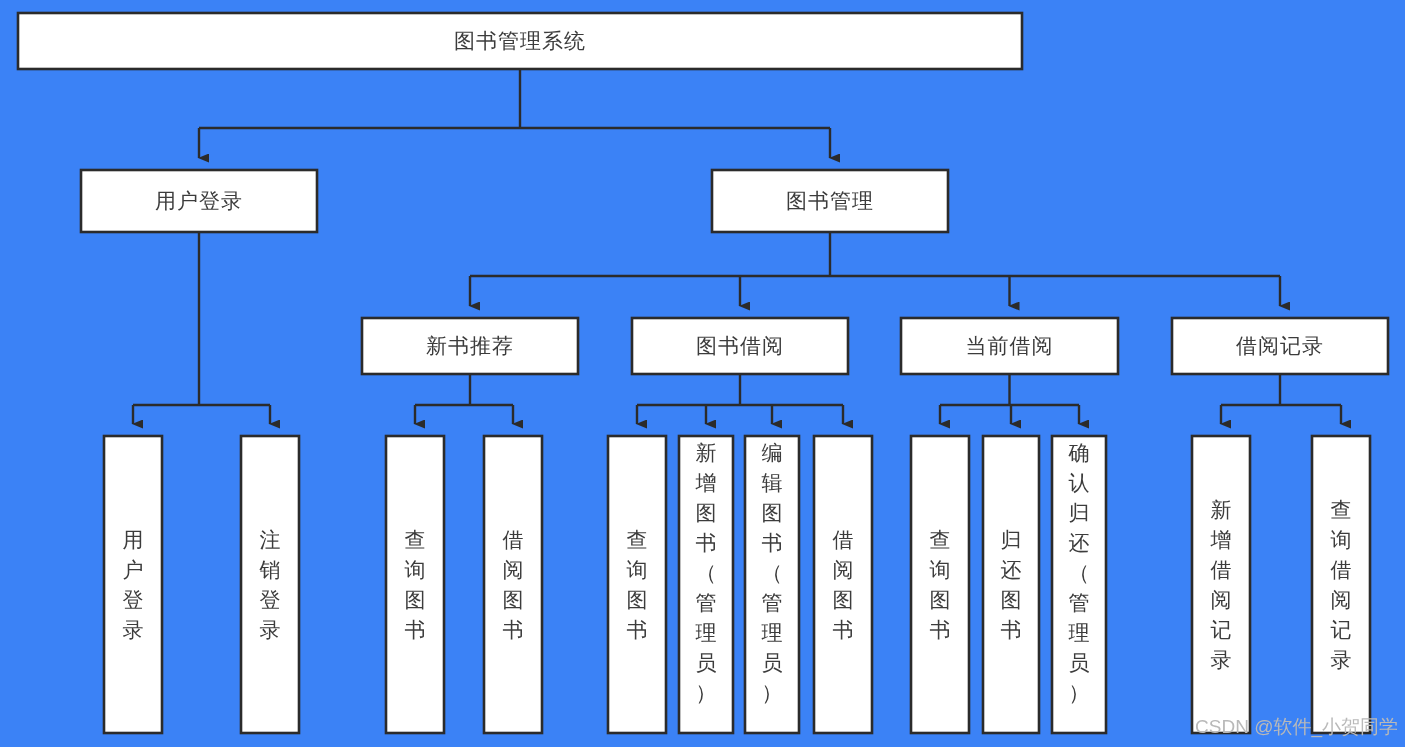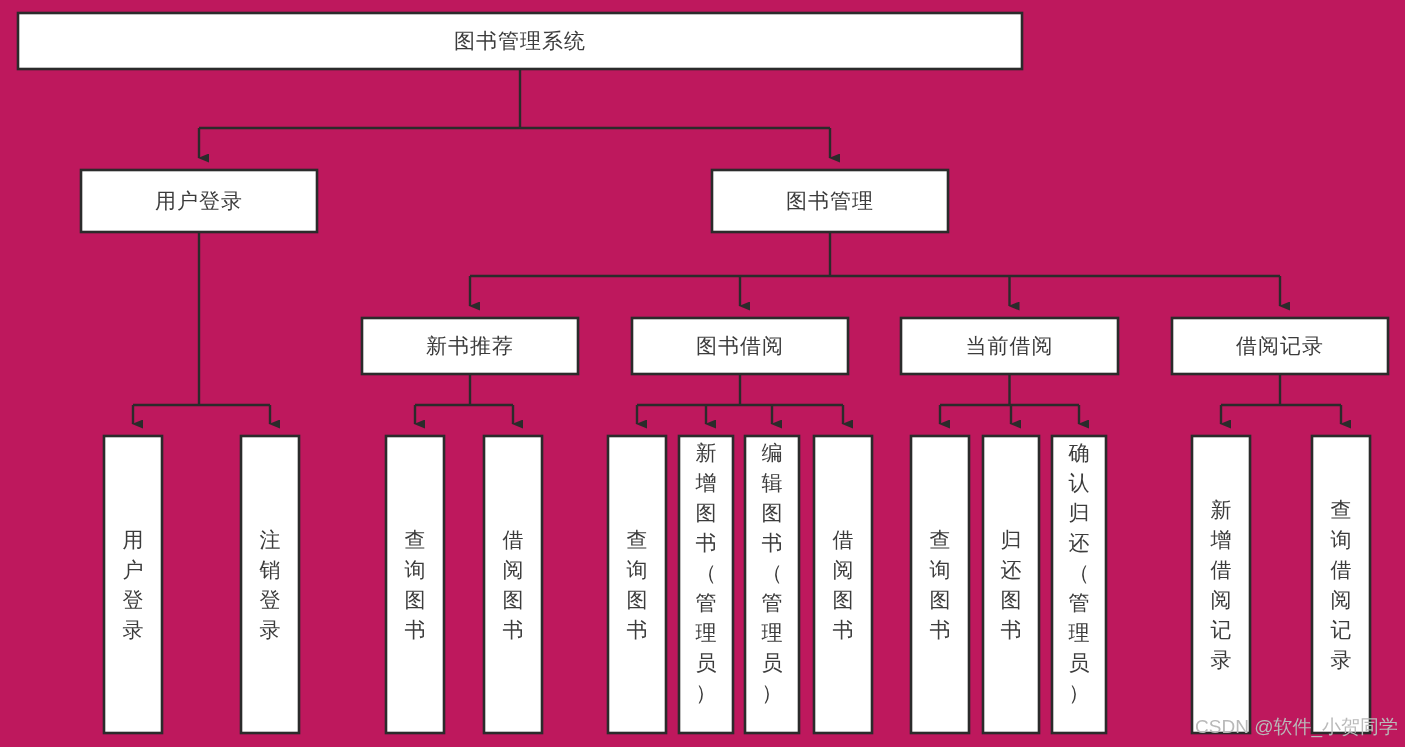--- a/index.html
+++ b/index.html
@@ -8,21 +8,21 @@
     padding: 0;
     background: #ffffff;
   }
   body {
     font-family: "Liberation Sans", "DejaVu Sans", sans-serif;
   }
   #diagram-root {
     position: relative;
     width: 1405px;
     height: 747px;
-    background: #be185d;
+    background: #3b82f6;
     overflow: hidden;
     text-align: center;
   }
   svg.diagram-canvas {
     position: absolute;
     top: 0;
     left: 0;
     width: 1405px;
     height: 747px;
     display: block;

